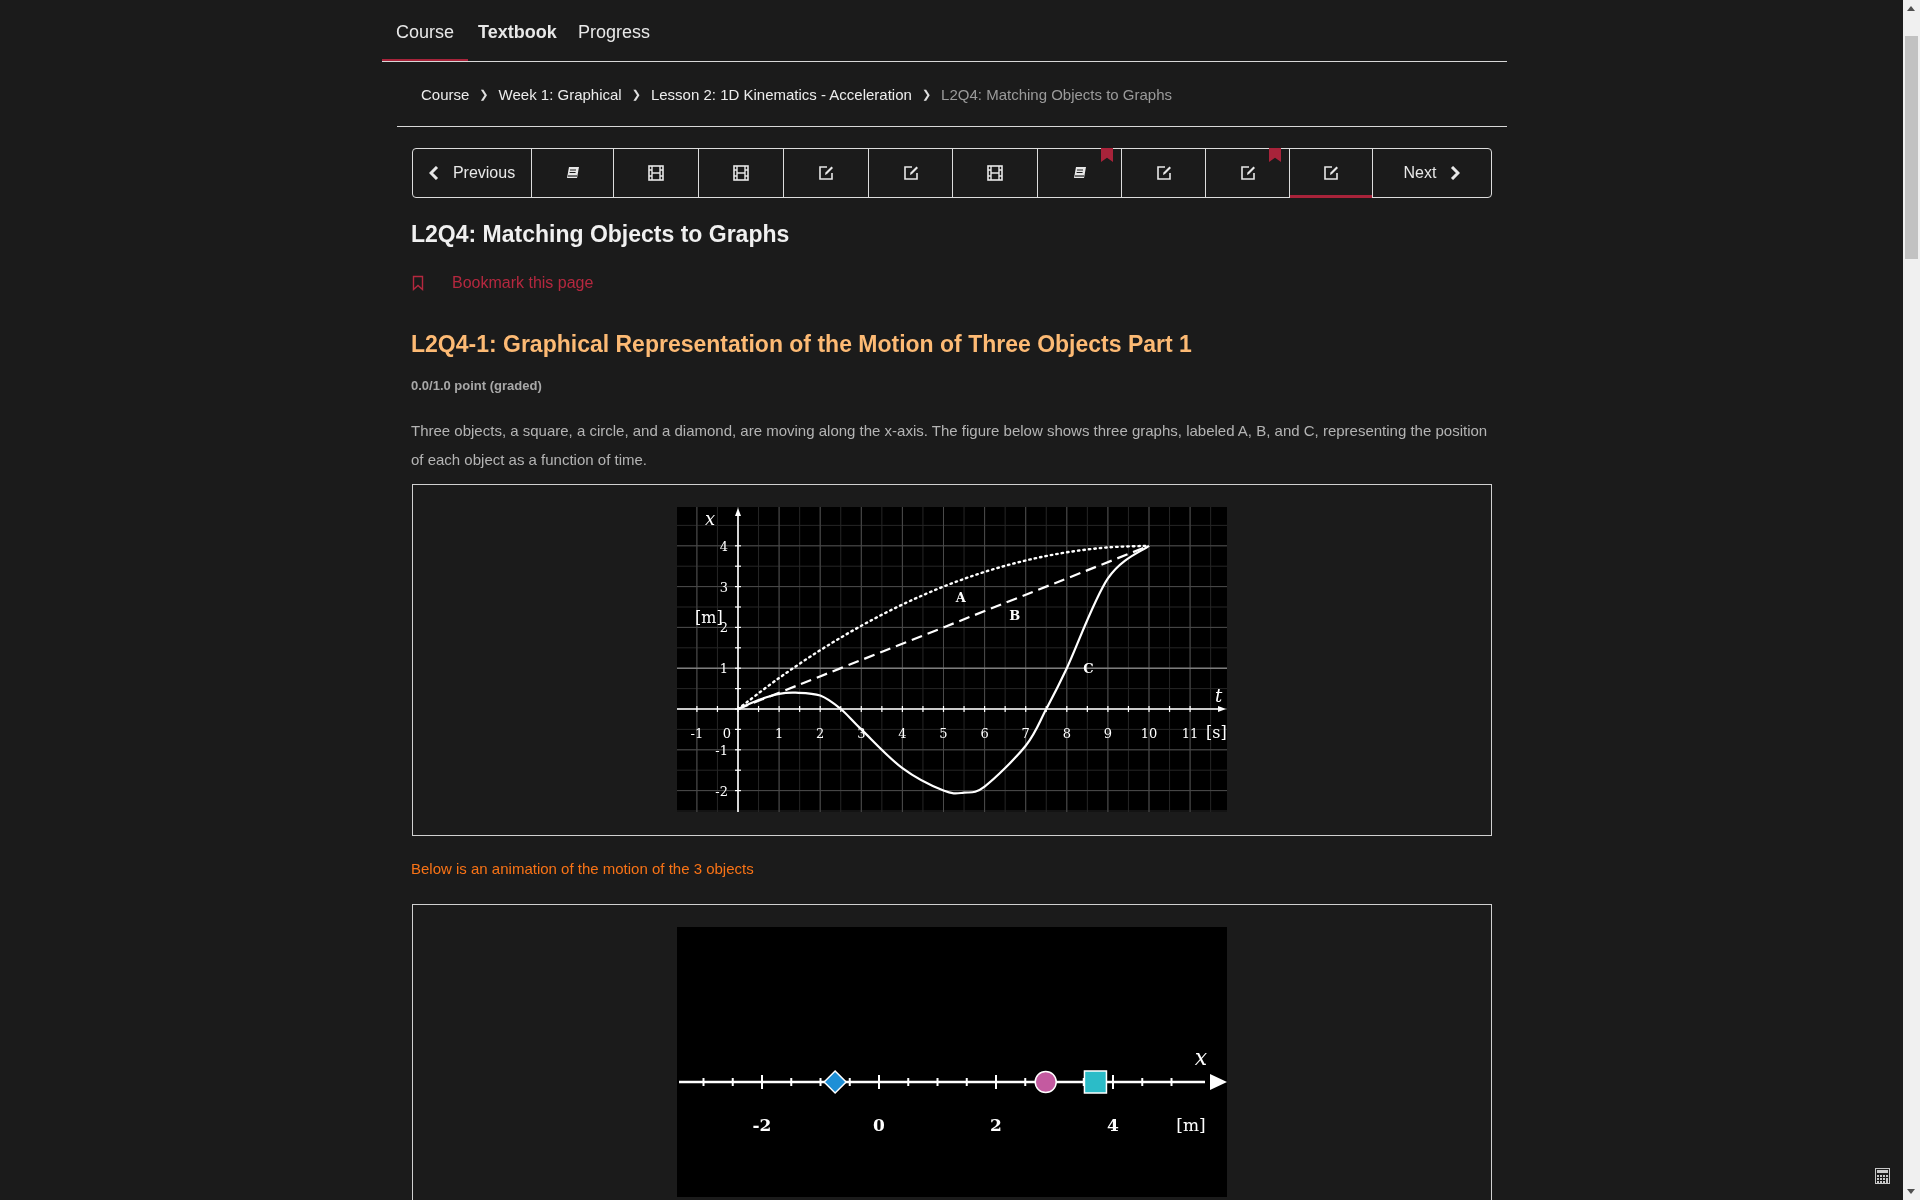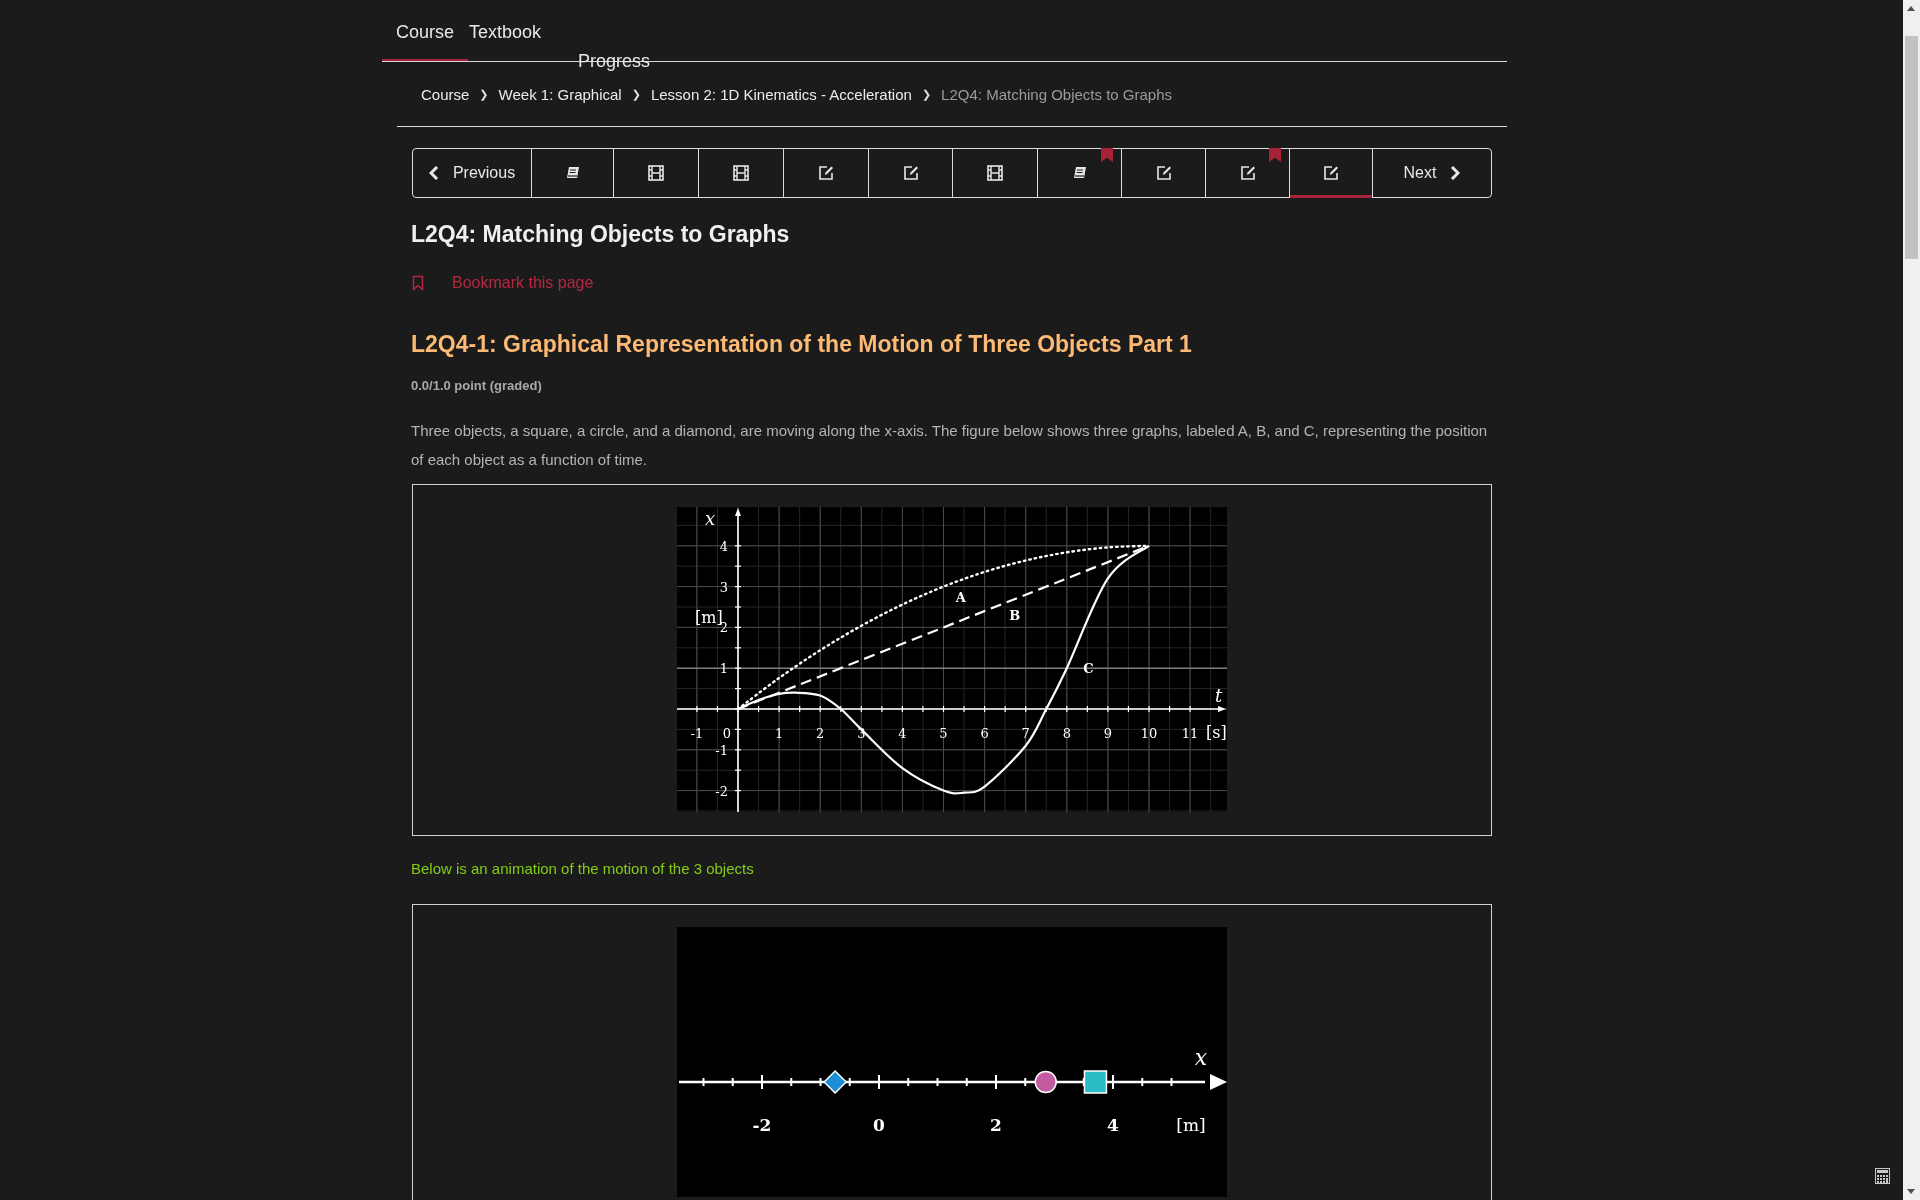--- a/index.html
+++ b/index.html
@@ -34,41 +34,41 @@
   .seq-icon svg { display: block; }
 
   
   .unit-title { left: 411px; top: 221px; font-size: 23px; font-weight: bold; color: #f0f0f0; }
   .bookmark-link { left: 412px; top: 274px; display: flex; align-items: center; gap: 28px; font-size: 16px; color: #b5283f; cursor: pointer; }
   .problem-title { left: 411px; top: 331px; font-size: 23px; color: #fdba74; }
   .grade { left: 411px; top: 378px; font-size: 13px; color: #a8a8a8; font-weight: bold; }
   .desc { left: 411px; top: 416px; width: 1085px; font-size: 15px; line-height: 29px; color: #b4b4b4; }
   .fig-box { left: 412px; top: 484px; width: 1080px; height: 352px; border: 1px solid #d0d0d0; }
   .graph-panel { left: 677px; top: 507px; width: 550px; height: 305px; background: #000; }
-  .anim-text { left: 411px; top: 860px; font-size: 15px; color: #84cc16; }
+  .anim-text { left: 411px; top: 860px; font-size: 15px; color: #f97316; }
   .anim-box { left: 412px; top: 904px; width: 1080px; height: 310px; border: 1px solid #d0d0d0; }
   .anim-panel { left: 677px; top: 927px; width: 550px; height: 270px; background: #000; }
 
   
   .scrollbar { left: 1903px; top: 0; width: 17px; height: 1200px; background: #f0f0f0; }
   .scroll-up { position: absolute; left: 4px; top: 6px; width: 0; height: 0; border-left: 4px solid transparent; border-right: 4px solid transparent; border-bottom: 5px solid #505050; }
   .scroll-down { position: absolute; left: 4px; bottom: 6px; width: 0; height: 0; border-left: 4px solid transparent; border-right: 4px solid transparent; border-top: 5px solid #505050; }
   .scroll-thumb { position: absolute; left: 2px; top: 36px; width: 13px; height: 223px; background: #c2c2c2; }
 
   .calc-btn { left: 1875px; top: 1168px; width: 15px; height: 16px; cursor: pointer; }
 
   svg text { font-family: "DejaVu Serif", "Liberation Serif", serif; }
 </style>
 </head>
 <body>
 
 <div class="abs course-tabs">
   <span class="course-tab active" style="left:14px;">Course</span>
-  <span class="course-tab" style="left:87px;">Textbook</span>
-  <span class="course-tab" style="left:196px;margin-top:29px;">Progress</span>
+  <span class="course-tab" style="left:96px;font-weight:bold;">Textbook</span>
+  <span class="course-tab" style="left:196px;">Progress</span>
 </div>
 
 <div class="abs breadcrumb">
   <span class="crumb">Course</span>
   <span class="sep">❯</span>
   <span class="crumb">Week 1: Graphical</span>
   <span class="sep">❯</span>
   <span class="crumb">Lesson 2: 1D Kinematics - Acceleration</span>
   <span class="sep">❯</span>
   <span class="crumb current">L2Q4: Matching Objects to Graphs</span>

